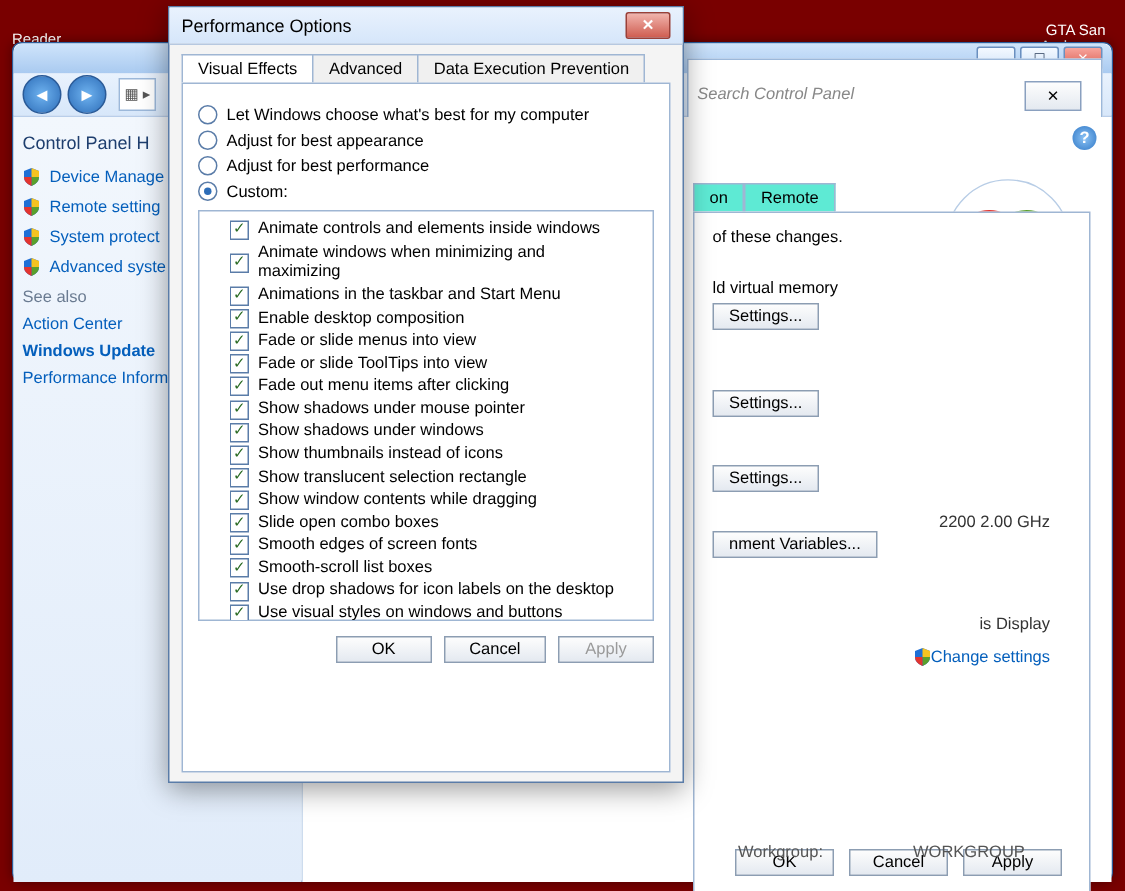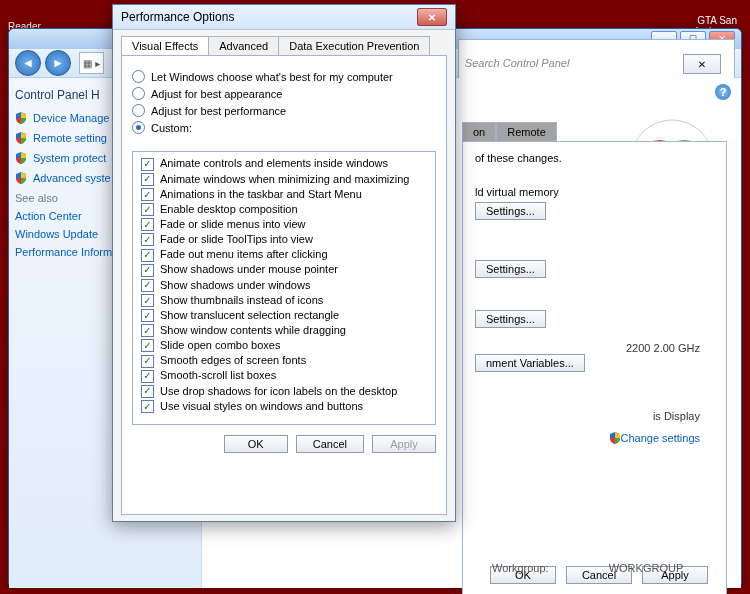--- a/index.html
+++ b/index.html
@@ -18,21 +18,21 @@
   .cp-body{display:flex;height:calc(100% - 48px)}
   .cp-side{width:180px;background:linear-gradient(#f2f7fd,#e1ecfa);padding:10px 6px;border-right:1px solid #cddcee}
   .side-head{color:#1e3e6e;font-size:12px;margin-bottom:10px}
   .side-link{color:#045fbc;font-size:11px;margin:8px 0;display:flex;align-items:center;gap:6px}
   .shield{width:12px;height:12px;display:inline-block}
   .shield svg{width:12px;height:12px}
   .see-also{color:#6a7b91;font-size:11px}
   .cp-main{flex:1;background:#fff;position:relative;padding:14px}
   .help-icon{position:absolute;top:6px;right:10px;width:16px;height:16px;border-radius:50%;background:radial-gradient(#8cc3f5,#2f77c6);color:#fff;display:flex;align-items:center;justify-content:center;font-size:11px;font-weight:bold}
   .cp-inner-tabs{position:absolute;top:44px;left:260px;display:flex;gap:0}
-  .cp-inner-tab{border:1px solid #9fb6d3;border-bottom:none;background:#a3a3a3;padding:3px 10px;font-size:11px}
+  .cp-inner-tab{border:1px solid #9fb6d3;border-bottom:none;background:#5eead4;padding:3px 10px;font-size:11px}
   .cp-inner-panel{position:absolute;top:63px;left:260px;right:14px;border:1px solid #9fb6d3;background:#fff;padding:10px 12px 14px;height:430px}
   .settings-btn{border:1px solid #8c9db2;background:linear-gradient(#fdfdfd,#e4e9f0);padding:2px 10px;font-size:11px;min-width:70px;margin-top:4px}
   .group-gap{margin-top:36px}
   .last-btn{margin-top:28px}
   .env-btn{margin-top:22px}
   .bottom-row{position:absolute;bottom:12px;right:18px;display:flex;gap:10px}
   .bottom-row button{border:1px solid #8c9db2;background:linear-gradient(#fdfdfd,#e4e9f0);padding:2px 14px;font-size:11px;min-width:66px}
   .cpu-line{position:absolute;right:26px;top:200px;font-size:11px;color:#333}
   .disp-line{position:absolute;right:26px;top:268px;font-size:11px;color:#333}
   .chg{position:absolute;right:26px;top:290px;color:#045fbc;font-size:11px;display:flex;align-items:center;gap:0}
@@ -46,21 +46,21 @@
   .perf-close{width:28px;height:16px;background:linear-gradient(#f1b4ad,#cf5d50);border:1px solid #9a4038;border-radius:2px;color:#fff;display:flex;align-items:center;justify-content:center;font-size:10px;font-weight:bold}
   .perf-body{padding:6px 8px 8px}
   .tabrow{display:flex}
   .tab{border:1px solid #9fb6d3;border-bottom:none;background:#fff;padding:3px 10px;font-size:11px;margin-right:-1px}
   .tab.inactive{background:#f0f0f0}
   .tabpanel{border:1px solid #9fb6d3;background:#fff;padding:10px 10px 8px;height:440px;position:relative}
   .desc{font-size:11px;color:#000;margin-bottom:10px;line-height:1.3}
   .radio-row{display:flex;align-items:center;gap:6px;font-size:11px;margin:4px 0}
   .radio{width:11px;height:11px;border:1px solid #5a7ca8;border-radius:50%;display:inline-flex;align-items:center;justify-content:center;background:#fff}
   .radio.sel::after{content:"";width:5px;height:5px;border-radius:50%;background:#2d6db8}
-  .check-list{border:1px solid #9fb6d3;height:264px;overflow:auto;padding:4px 8px;margin-top:17px}
+  .check-list{border:1px solid #9fb6d3;height:264px;overflow:auto;padding:4px 20px;margin-top:6px}
   .check-row{display:flex;align-items:center;gap:6px;font-size:11px;margin:1.4px 0;line-height:1.25}
   .cbox{width:11px;height:11px;border:1px solid #5a7ca8;background:#fff;display:inline-flex;align-items:center;justify-content:center;font-size:10px;color:#2a6b23;flex-shrink:0}
   .cbox.ck::after{content:"✓";font-size:10px;line-height:1}
   .perf-buttons{display:flex;justify-content:flex-end;gap:8px;margin-top:10px}
   .perf-buttons button{border:1px solid #8c9db2;background:linear-gradient(#fdfdfd,#e4e9f0);padding:2px 16px;font-size:11px;min-width:64px}
   .perf-buttons button.disabled{color:#9a9a9a}
   .wkg{position:absolute;left:290px;bottom:14px;font-size:11px;color:#555;display:flex;gap:60px}
 </style>
 </head>
 <body>
@@ -120,21 +120,21 @@
                 <path d="M6 0 L11 2 L11 6 L6 6 Z" fill="#f6c321"></path>
                 <path d="M6 6 L11 6 Q11 10 6 12 Z" fill="#5aa02c"></path>
                 <path d="M1 6 L6 6 L6 12 Q1 10 1 6 Z" fill="#e3342f"></path>
               </svg></span>
             <span>Advanced syste</span>
           </div>
         </div>
       <div class="see-also">See also</div>
       <div id="see-also-links">
           <div class="side-link" style="margin: 6px 0px;">Action Center</div>
-          <div class="side-link" style="margin: 6px 0px;">Windows Update</div>
+          <div class="side-link" style="margin: 6px 0px; font-weight: bold;">Windows Update</div>
           <div class="side-link" style="margin: 6px 0px;">Performance Information and Tools</div>
         </div>
     </div>
     <div class="cp-main">
       <div class="help-icon">?</div>
       <div class="win-logo">
         <svg viewBox="0 0 90 90">
             <circle cx="45" cy="45" r="43" fill="#fff" stroke="#b8cde6"></circle>
             <g transform="translate(18 18)">
               <path d="M2 8 Q14 2 26 8 L26 24 Q14 18 2 24 Z" fill="#e3342f"></path>

